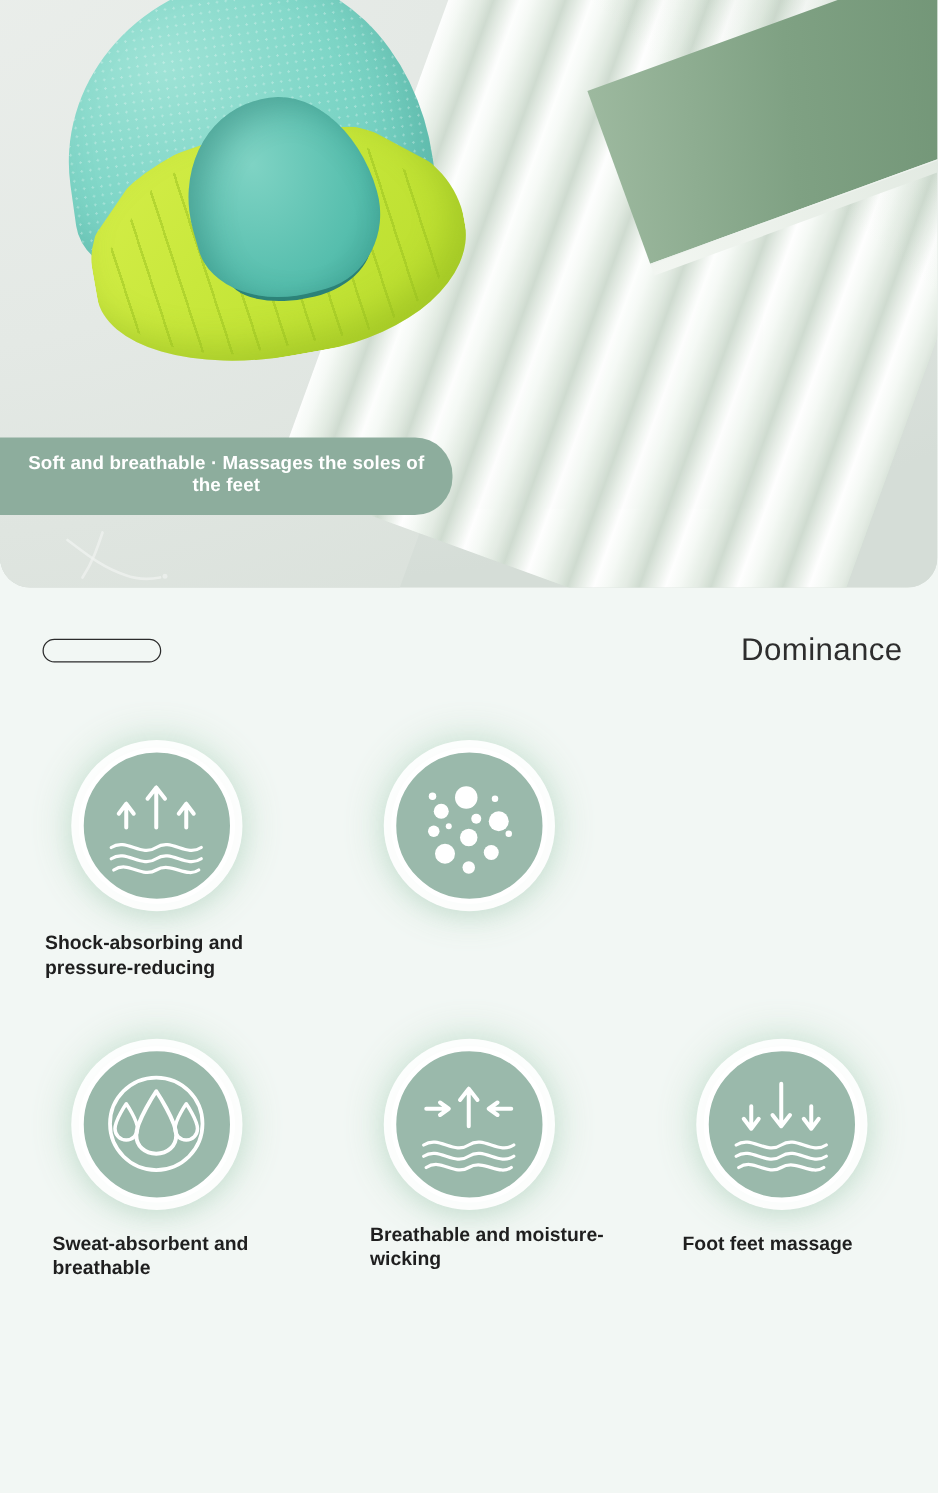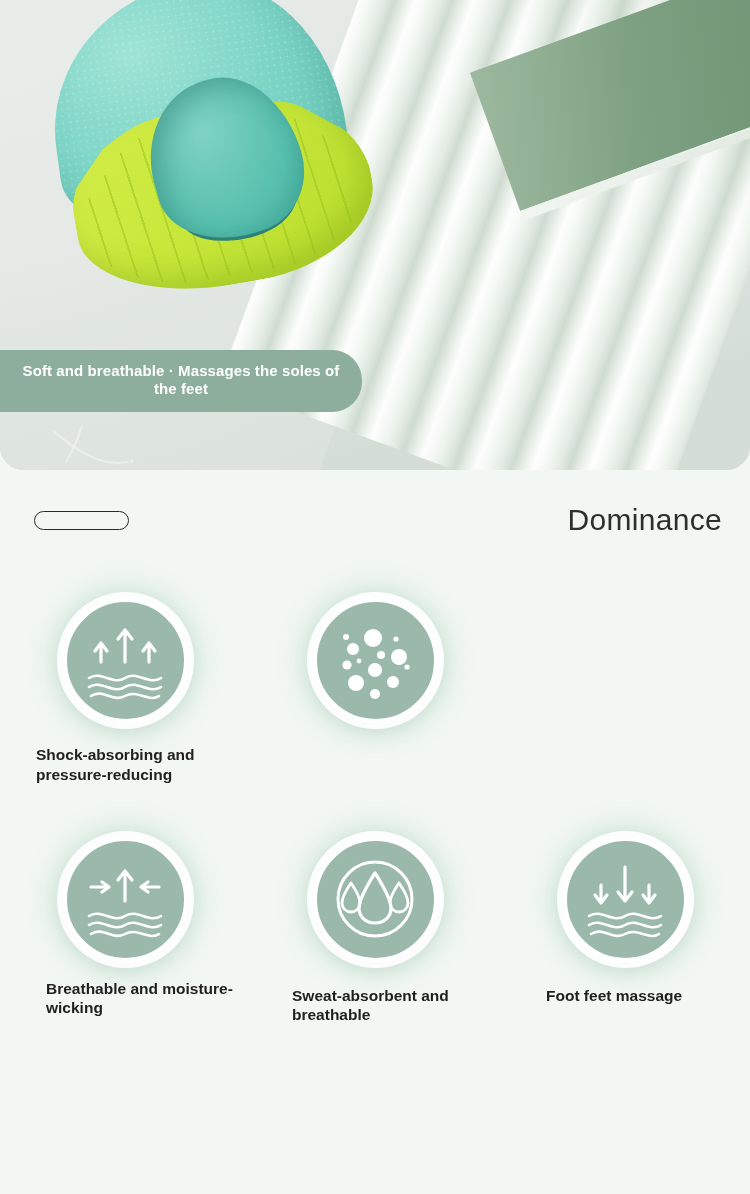--- a/index.html
+++ b/index.html
@@ -220,21 +220,21 @@
     padding: 0 28px 0 34px;
   }
   .head-pill {
     width: 95px;
     height: 19px;
     border: 1.4px solid #2b2b2b;
     border-radius: 999px;
     background: transparent;
   }
   .head-title {
-    font-size: 30px;
+    font-size: 25px;
     font-weight: 300;
     color: #2e2e2e;
     letter-spacing: 0.3px;
   }
 
   
   .features {
     position: relative;
     padding: 28px 0 0 0;
   }
@@ -357,50 +357,50 @@
             <circle cx="46" cy="79" r="5"></circle>
           </g>
         </svg>
       </div>
     </div>
 
   </div>
 
   <div class="feat-row row-2">
 
+    <div class="feat-cell col-1">
+      <div class="feat-icon-wrap">
+        <svg width="92" height="92" viewBox="0 0 92 92">
+          <g fill="none" stroke="#ffffff" stroke-width="3.2" stroke-linecap="round" stroke-linejoin="round">
+            <circle cx="46" cy="46" r="37" stroke-width="3"></circle>
+            <path d="M46 20 C46 20, 62 44, 62 55 C62 64, 55 70, 46 70 C37 70, 30 64, 30 55 C30 44, 46 20, 46 20 Z"></path>
+            <path d="M22 30 C22 30, 31 43, 31 50 C31 55, 27 59, 22 59 C17 59, 13 55, 13 50 C13 43, 22 30, 22 30 Z" stroke-width="2.8"></path>
+            <path d="M70 30 C70 30, 79 43, 79 50 C79 55, 75 59, 70 59 C65 59, 61 55, 61 50 C61 43, 70 30, 70 30 Z" stroke-width="2.8"></path>
+          </g>
+        </svg>
+      </div>
+      <div class="feat-label">Sweat-absorbent and breathable</div>
+    </div>
+
     <div class="feat-cell col-2">
       <div class="feat-icon-wrap">
         <svg width="92" height="92" viewBox="0 0 92 92">
           <g fill="none" stroke="#ffffff" stroke-width="3.2" stroke-linecap="round" stroke-linejoin="round">
             <path d="M46 18 L46 48 M46 18 L39 27 M46 18 L53 27"></path>
             <path d="M12 34 L30 34 M30 34 L23 29 M30 34 L23 39"></path>
             <path d="M80 34 L62 34 M62 34 L69 29 M62 34 L69 39"></path>
             <path d="M10 63 C22 55, 34 71, 46 63 C58 55, 70 71, 82 63" stroke-width="2.6"></path>
             <path d="M10 72 C22 64, 34 80, 46 72 C58 64, 70 80, 82 72" stroke-width="2.6"></path>
             <path d="M12 81 C24 73, 34 88, 46 81 C58 74, 70 88, 80 81" stroke-width="2.6"></path>
           </g>
         </svg>
       </div>
       <div class="feat-label">Breathable and moisture-wicking</div>
     </div>
 
-    <div class="feat-cell col-1">
-      <div class="feat-icon-wrap">
-        <svg width="92" height="92" viewBox="0 0 92 92">
-          <g fill="none" stroke="#ffffff" stroke-width="3.2" stroke-linecap="round" stroke-linejoin="round">
-            <circle cx="46" cy="46" r="37" stroke-width="3"></circle>
-            <path d="M46 20 C46 20, 62 44, 62 55 C62 64, 55 70, 46 70 C37 70, 30 64, 30 55 C30 44, 46 20, 46 20 Z"></path>
-            <path d="M22 30 C22 30, 31 43, 31 50 C31 55, 27 59, 22 59 C17 59, 13 55, 13 50 C13 43, 22 30, 22 30 Z" stroke-width="2.8"></path>
-            <path d="M70 30 C70 30, 79 43, 79 50 C79 55, 75 59, 70 59 C65 59, 61 55, 61 50 C61 43, 70 30, 70 30 Z" stroke-width="2.8"></path>
-          </g>
-        </svg>
-      </div>
-      <div class="feat-label">Sweat-absorbent and breathable</div>
-    </div>
-
     <div class="feat-cell col-3">
       <div class="feat-icon-wrap">
         <svg width="92" height="92" viewBox="0 0 92 92">
           <g fill="none" stroke="#ffffff" stroke-width="3.2" stroke-linecap="round" stroke-linejoin="round">
             <path d="M46 14 L46 48 M46 48 L39 39 M46 48 L53 39"></path>
             <path d="M22 32 L22 50 M22 50 L16 42 M22 50 L28 42"></path>
             <path d="M70 32 L70 50 M70 50 L64 42 M70 50 L76 42"></path>
             <path d="M10 63 C22 55, 34 71, 46 63 C58 55, 70 71, 82 63" stroke-width="2.6"></path>
             <path d="M10 72 C22 64, 34 80, 46 72 C58 64, 70 80, 82 72" stroke-width="2.6"></path>
             <path d="M12 81 C24 73, 34 88, 46 81 C58 74, 70 88, 80 81" stroke-width="2.6"></path>

